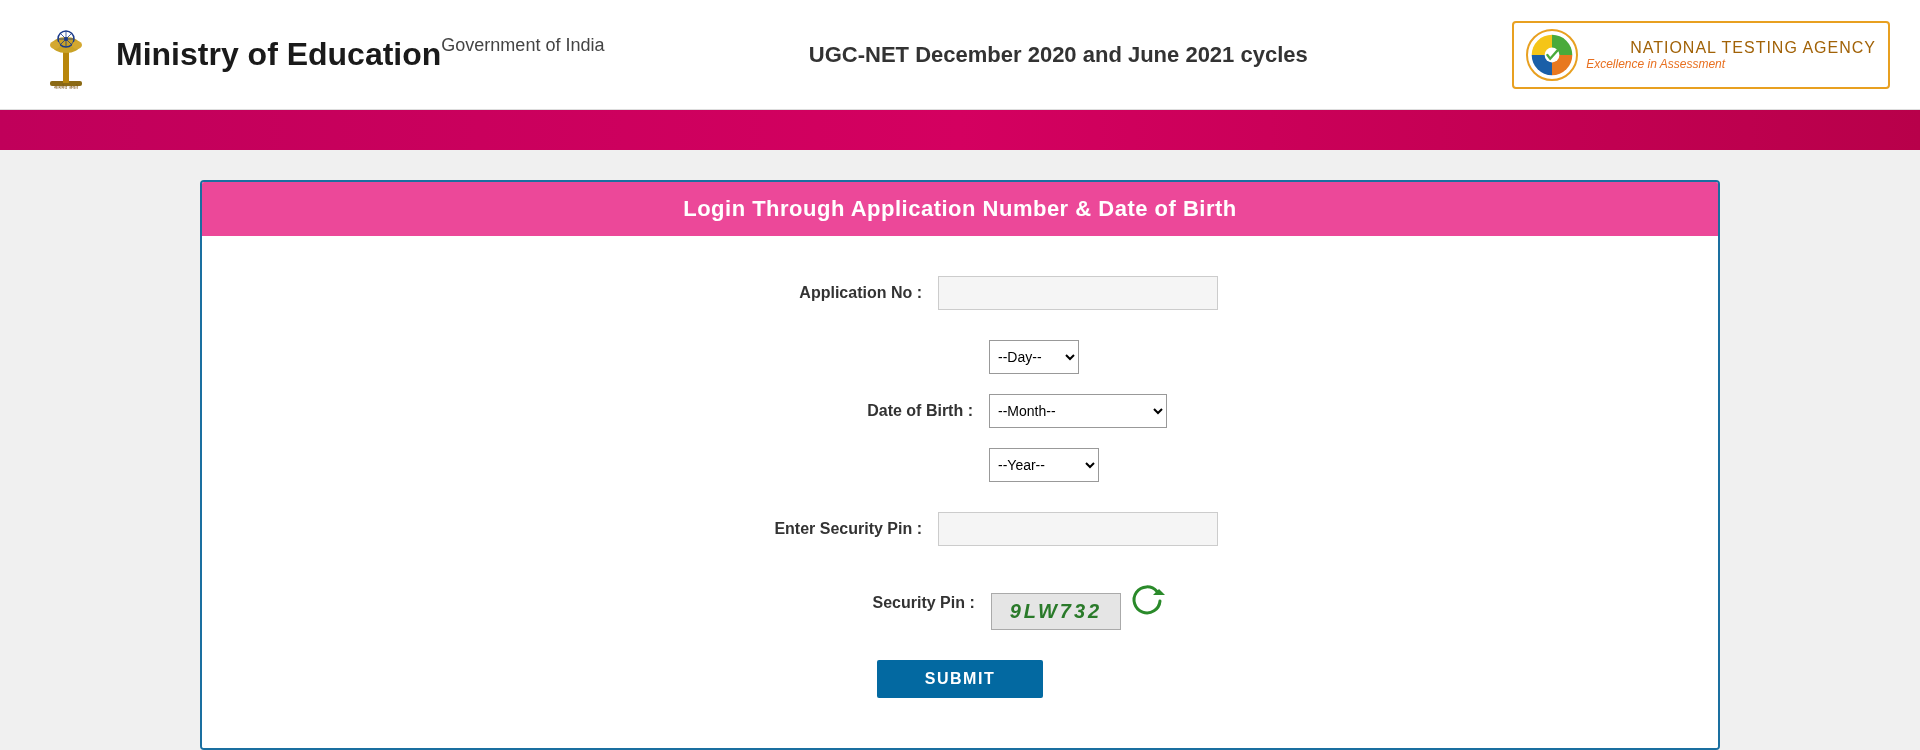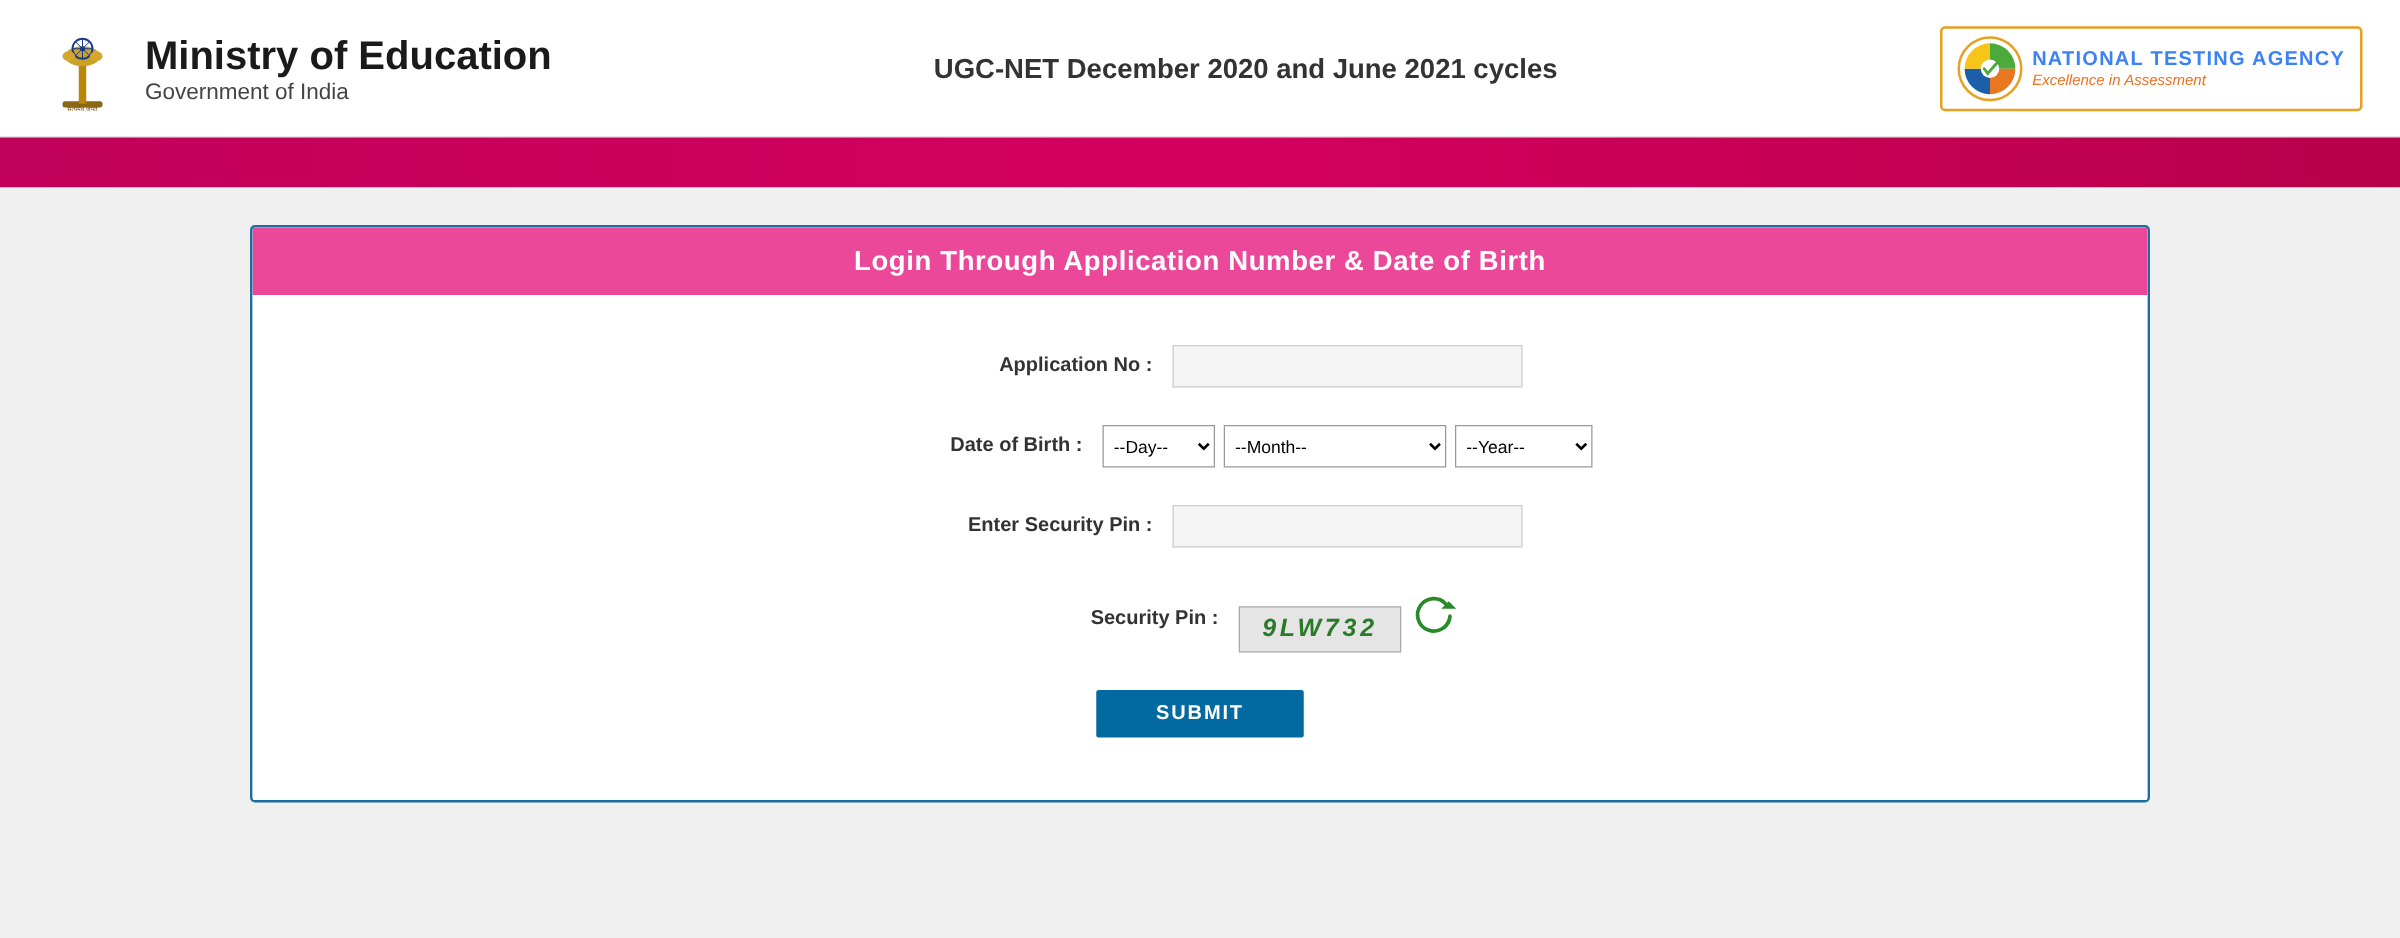--- a/index.html
+++ b/index.html
@@ -20,21 +20,21 @@
       border-bottom: 1px solid #ddd;
       min-height: 110px;
     }
     .header-left {
       display: flex;
       align-items: center;
       gap: 14px;
     }
     .ministry-text {
       display: flex;
-      flex-direction: column;
+      flex-direction: row;
     }
     .ministry-name {
       font-size: 32px;
       font-weight: bold;
       color: #1a1a1a;
       line-height: 1.2;
     }
     .ministry-sub {
       font-size: 18px;
       color: #444;
@@ -71,23 +71,24 @@
       display: flex;
       align-items: center;
       justify-content: center;
     }
     .nta-text-block {
       display: flex;
       flex-direction: column;
     }
     .nta-title {
       font-size: 16px;
-      font-weight: bold;
-      color: #3b82f6;
+      font-weight: normal;
+      color: #a16207;
       letter-spacing: 1px;
+      margin-left: 44px;
     }
     .nta-subtitle {
       font-size: 12px;
       color: #e87020;
       font-style: italic;
     }
 
     
     .accent-bar {
       height: 40px;
@@ -145,21 +146,22 @@
       border: 1px solid #ccc;
       background: #f5f5f5;
       padding: 4px 8px;
       font-size: 14px;
       outline: none;
     }
 
     
     .dob-container {
       display: flex;
-      gap: 7px;
+      gap: 20px;
+      flex-direction: column;
     }
     .dob-select {
       height: 34px;
       border: 1px solid #999;
       background: #fff;
       font-size: 14px;
       padding: 2px 4px;
       cursor: pointer;
     }
     .dob-select-day { width: 90px; }

